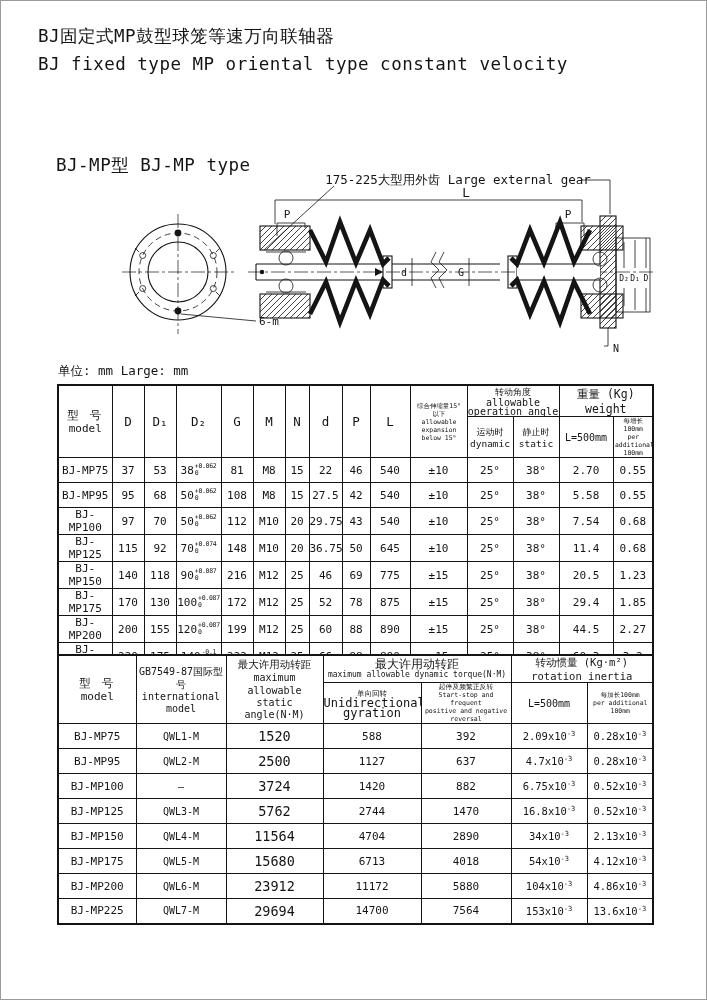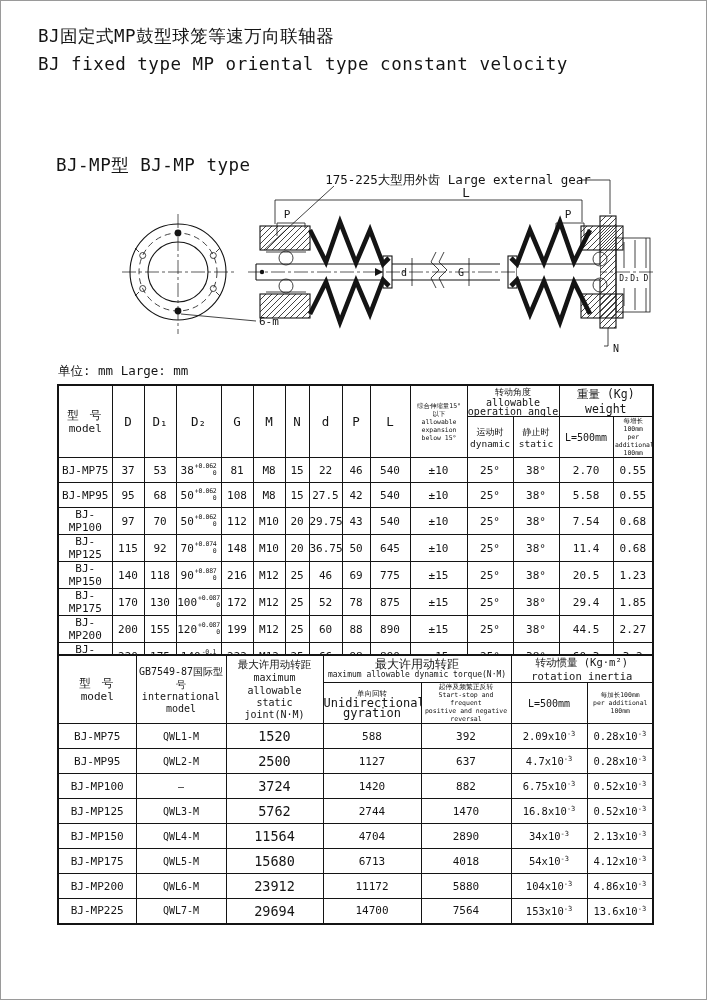--- a/index.html
+++ b/index.html
@@ -38,21 +38,21 @@
   .hletter{font-size:12.5px}
   .htiny div{font-size:6.8px;line-height:8px;transform:scale(.95)}
   .hcn9{font-size:9px;line-height:12px}
   .hen9{font-size:9.5px;line-height:11px}
   .hw{font-size:11.5px}
   .h10{font-size:10px}
 
   #t1 td{font-size:11px}
   td.c-model{font-size:10px}
   .tolwrap{display:inline-flex;align-items:center;gap:1px;justify-content:center}
-  .tol{display:inline-flex;flex-direction:column;text-align:right}
+  .tol{display:inline-flex;flex-direction:column;text-align:left}
   .tol i{font-style:normal;font-size:6.5px;line-height:7px;letter-spacing:-.3px}
 
   #t2 td{font-size:11px}
   #t2 td.c-static{font-size:13.5px}
   #t2 td.c-intl{font-size:10px}
   #t2 td.c-inertia{font-size:10.5px}
   sup{font-size:7px;vertical-align:super;line-height:0}
 </style>
 </head>
 <body>
@@ -514,21 +514,21 @@
         <div class="hcn">型 号</div>
         <div class="hen">model</div>
       </th>
       <th rowspan="2">
         <div style="font-size:10px;line-height:13px">GB7549-87国际型号</div>
         <div style="font-size:10px;line-height:12px">international model</div>
       </th>
       <th rowspan="2">
         <div style="font-size:10.5px;line-height:13px">最大许用动转距</div>
         <div style="font-size:10px;line-height:13px">maximum allowable</div>
-        <div style="font-size:10px;line-height:12px">static joint(N·M)</div>
+        <div style="font-size:10px;line-height:12px">static angle(N·M)</div>
       </th>
       <th colspan="2">
         <div style="font-size:12px;line-height:11px">最大许用动转距</div>
         <div style="font-size:8px;line-height:10px">maximum allowable dynamic torque(N·M)</div>
       </th>
       <th colspan="2">
         <div style="font-size:10.5px">转动惯量 (Kg·m²) rotation inertia</div>
       </th>
     </tr>
     <tr>

